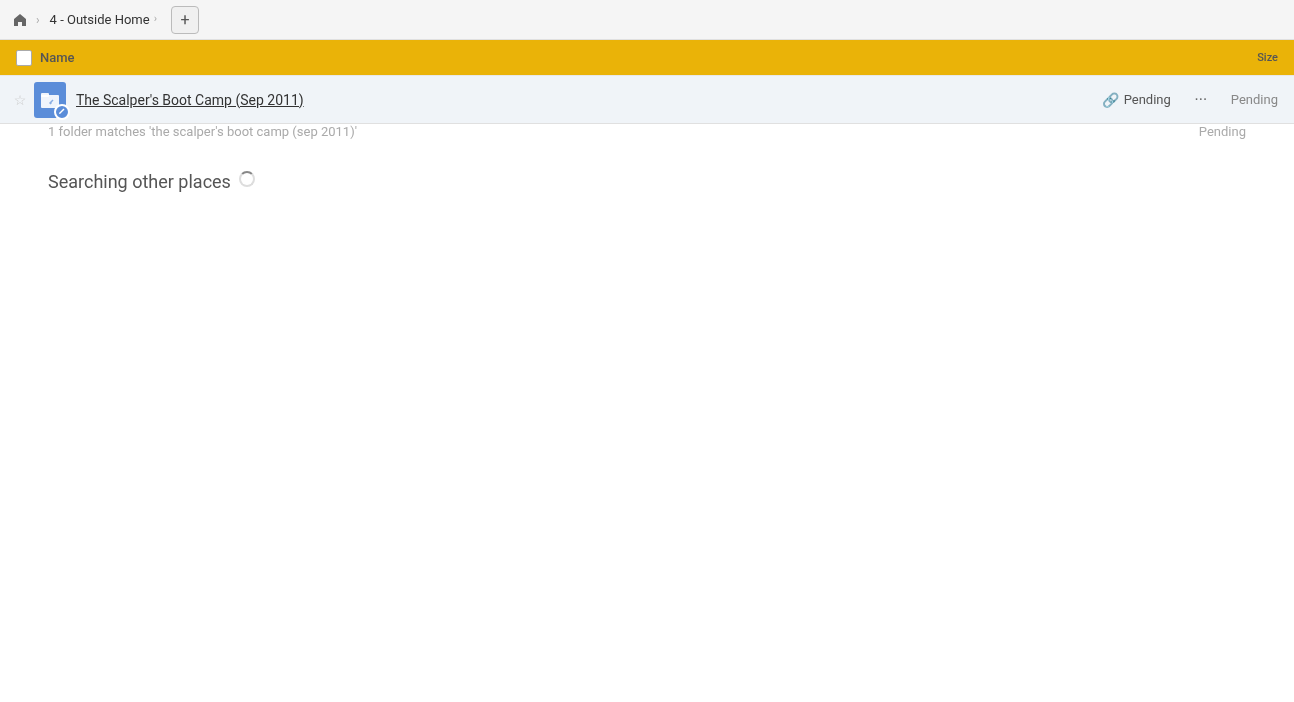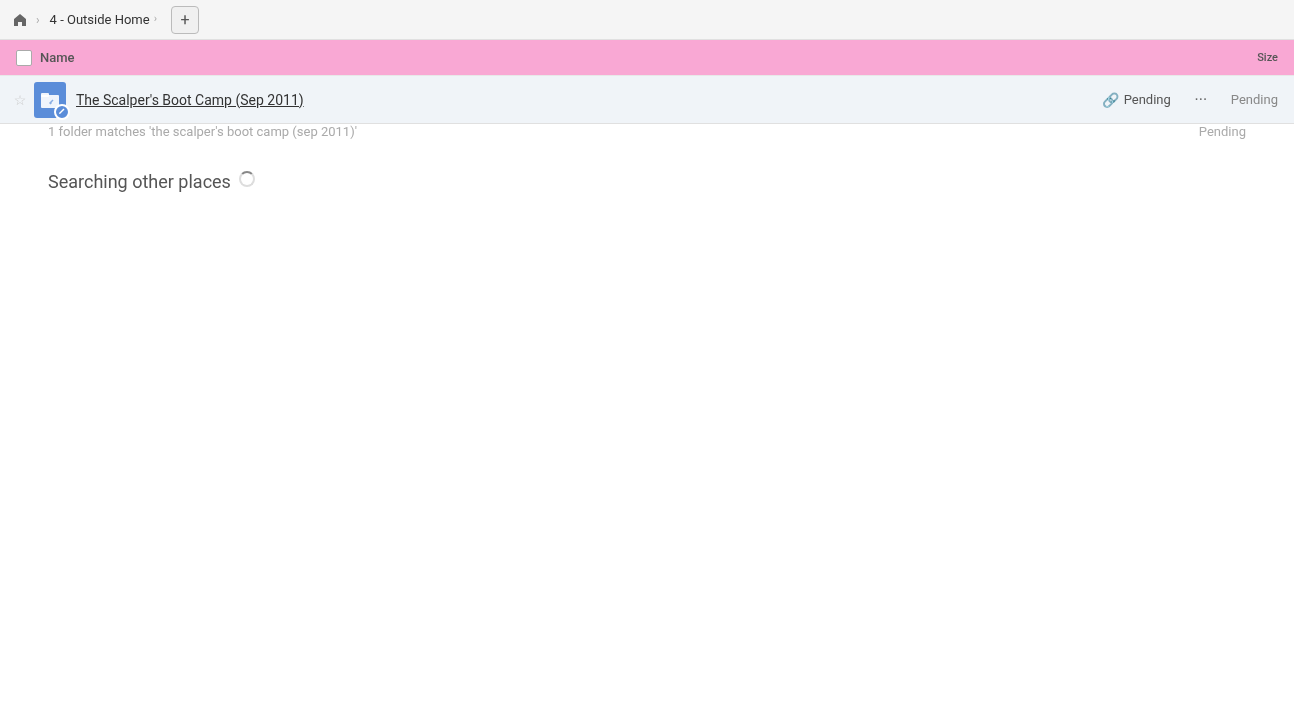--- a/index.html
+++ b/index.html
@@ -70,21 +70,21 @@
       margin-left: 4px;
     }
 
     
     .column-headers {
       display: flex;
       align-items: center;
       height: 36px;
       padding: 0 8px;
       border-bottom: 1px solid #e8e8e8;
-      background: #f9a8d4;
+      background: #eab308;
     }
 
     .col-checkbox {
       width: 32px;
       display: flex;
       align-items: center;
       justify-content: center;
     }
 
     .col-name {

